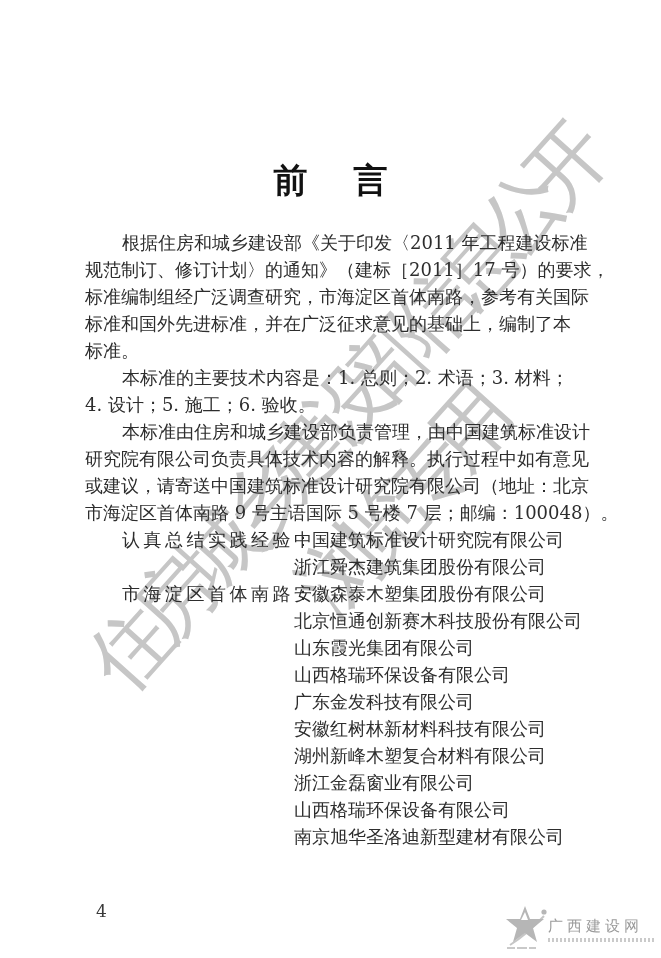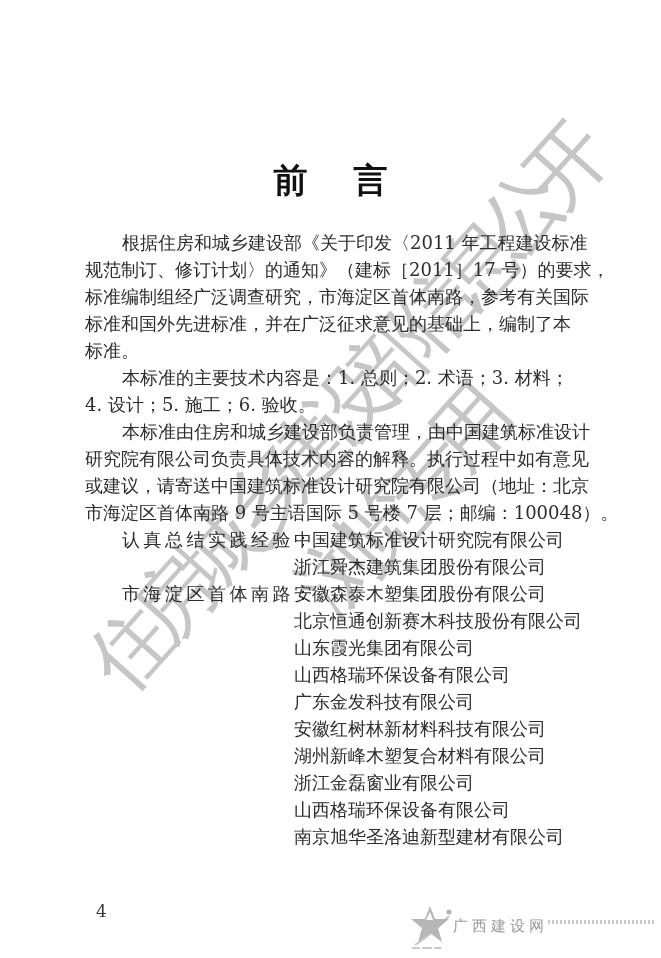--- a/index.html
+++ b/index.html
@@ -48,21 +48,21 @@
   
   .page-number{
     position:absolute;left:96px;top:901px;
     font-size:17px;color:#3a3a3a;z-index:1;
   }
   .logo{
     position:absolute;right:5px;top:903px;
     display:flex;align-items:flex-start;
     z-index:1;
   }
-  .logo-right{display:flex;flex-direction:row;margin-left:0;margin-top:14px;}
+  .logo-right{display:flex;flex-direction:column;margin-left:0;margin-top:14px;}
   .logo-name{
     font-size:15px;letter-spacing:4px;color:#9b9b9b;
     white-space:nowrap;line-height:18px;
   }
   .tiny-print{
     height:4px;width:108px;margin-top:3px;
     background:repeating-linear-gradient(90deg,#bdbdbd 0 2px,transparent 2px 4px);
     opacity:.8;
   }
 </style>

